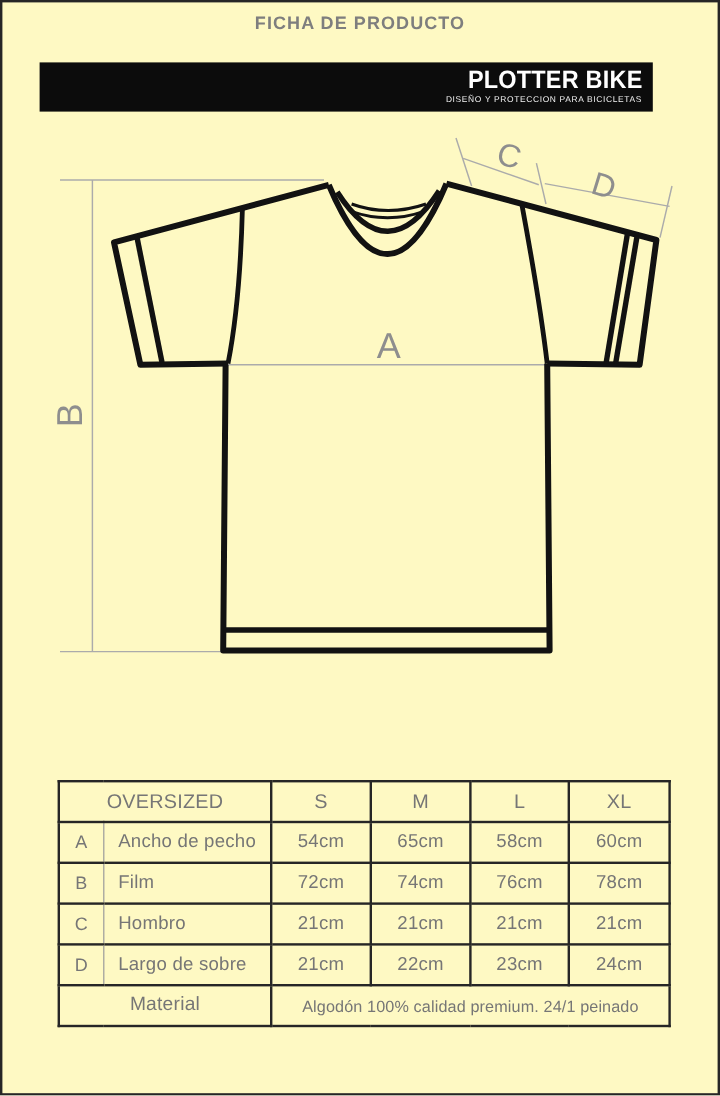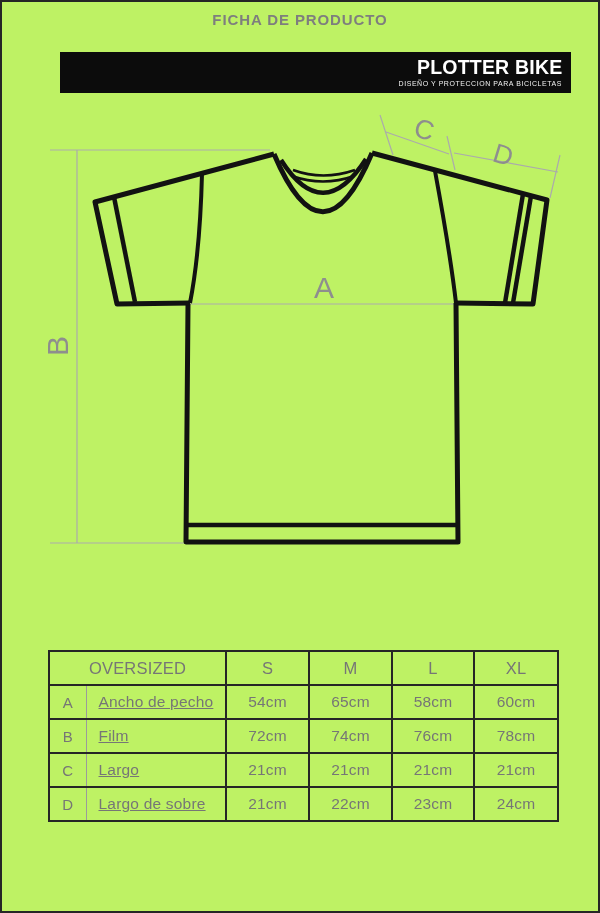--- a/index.html
+++ b/index.html
@@ -1,32 +1,32 @@
 <!DOCTYPE html>
 <html><head>
 <meta charset="utf-8">
 <style>
   html,body{margin:0;padding:0;background:#fff;}
   .page{
     position:relative;
     width:600px;height:913px;
     box-sizing:border-box;
     border:2px solid #262626;
-    background:#bef264;
+    background:#fef9c3;
     font-family:"Liberation Sans", sans-serif;
     overflow:hidden;
   }
   .sheet-title{
     position:absolute;top:9px;left:0;width:100%;
     text-align:center;
     font-size:15px;font-weight:bold;letter-spacing:.9px;
     color:#7e7e7e;
   }
   .banner{
-    position:absolute;left:58px;top:50px;width:511px;height:41px;
+    position:absolute;left:31px;top:50px;width:511px;height:41px;
     background:#0c0c0c;
     box-sizing:border-box;
     text-align:right;
     padding:4px 9px 0 0;
   }
   .brand-name{
     display:inline-block;
     color:#fff;font-size:21px;font-weight:bold;line-height:22px;
     letter-spacing:.2px;
     transform:scaleX(.93);transform-origin:right center;
@@ -49,21 +49,21 @@
     border:2px solid #262626;
     text-align:center;vertical-align:middle;
     font-size:15.5px;
     letter-spacing:.2px;
     padding:0;
     height:32px;
     overflow:hidden;white-space:nowrap;
   }
   .size-table td.cell-header{font-size:16.5px;margin-top:43px;}
   .size-table td.cell-letter{border-right:1px solid #9b9b9b;font-size:15px;}
-  .size-table td.cell-name{border-left:1px solid #9b9b9b;text-align:left;padding-left:12px;text-decoration:underline;}
+  .size-table td.cell-name{border-left:1px solid #9b9b9b;text-align:left;padding-left:12px;}
   .size-table td.cell-extra-label{font-size:16px;}
   .size-table td.cell-extra-value{font-size:13.5px;letter-spacing:.1px;}
 </style>
 </head>
 <body>
 
 <div class="page">
 
   <div class="sheet-title">FICHA DE PRODUCTO</div>
 
@@ -143,30 +143,34 @@
       <tr>
         <td class="cell-letter">B</td>
         <td class="cell-name">Film</td>
         <td>72cm</td>
         <td>74cm</td>
         <td>76cm</td>
         <td>78cm</td>
       </tr>
       <tr>
         <td class="cell-letter">C</td>
-        <td class="cell-name">Largo</td>
+        <td class="cell-name">Hombro</td>
         <td>21cm</td>
         <td>21cm</td>
         <td>21cm</td>
         <td>21cm</td>
       </tr>
       <tr>
         <td class="cell-letter">D</td>
         <td class="cell-name">Largo de sobre</td>
         <td>21cm</td>
         <td>22cm</td>
         <td>23cm</td>
         <td>24cm</td>
       </tr>
+      <tr style="height:33px">
+        <td class="cell-extra-label" colspan="2">Material</td>
+        <td class="cell-extra-value" colspan="4">Algodón 100% calidad premium. 24/1 peinado</td>
+      </tr>
     </tbody>
   </table>
 
 </div>
 
 </body></html>

